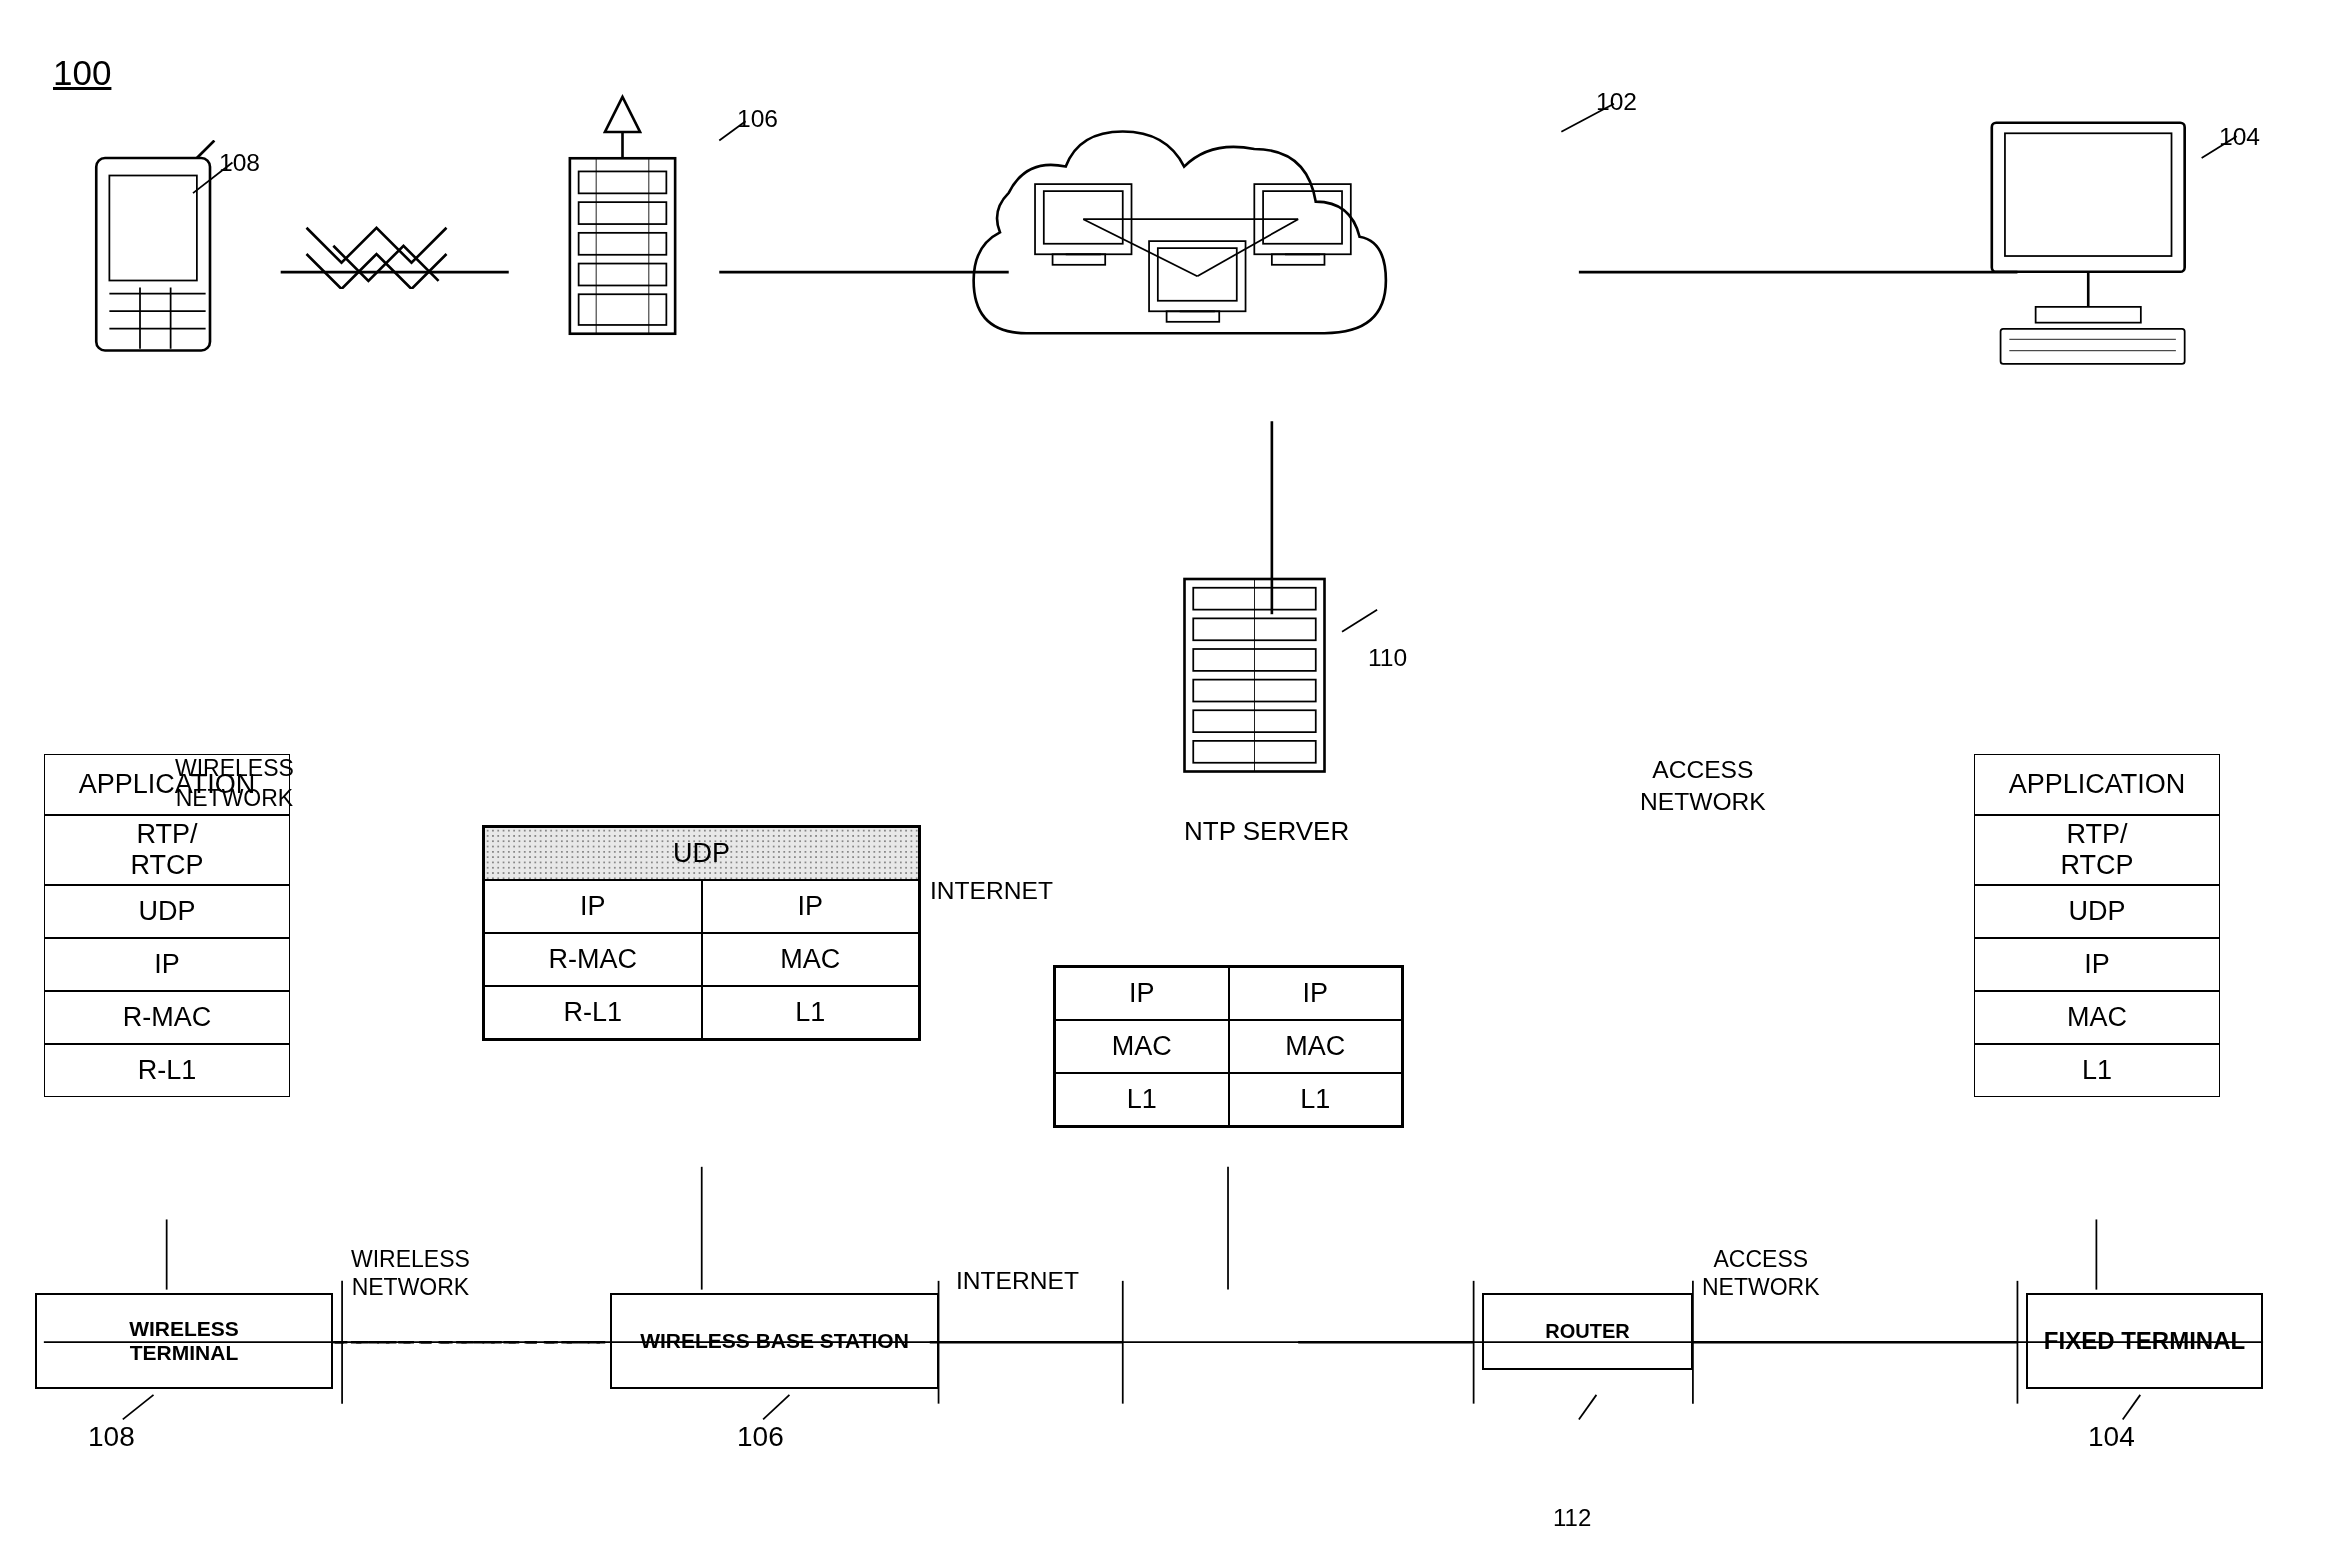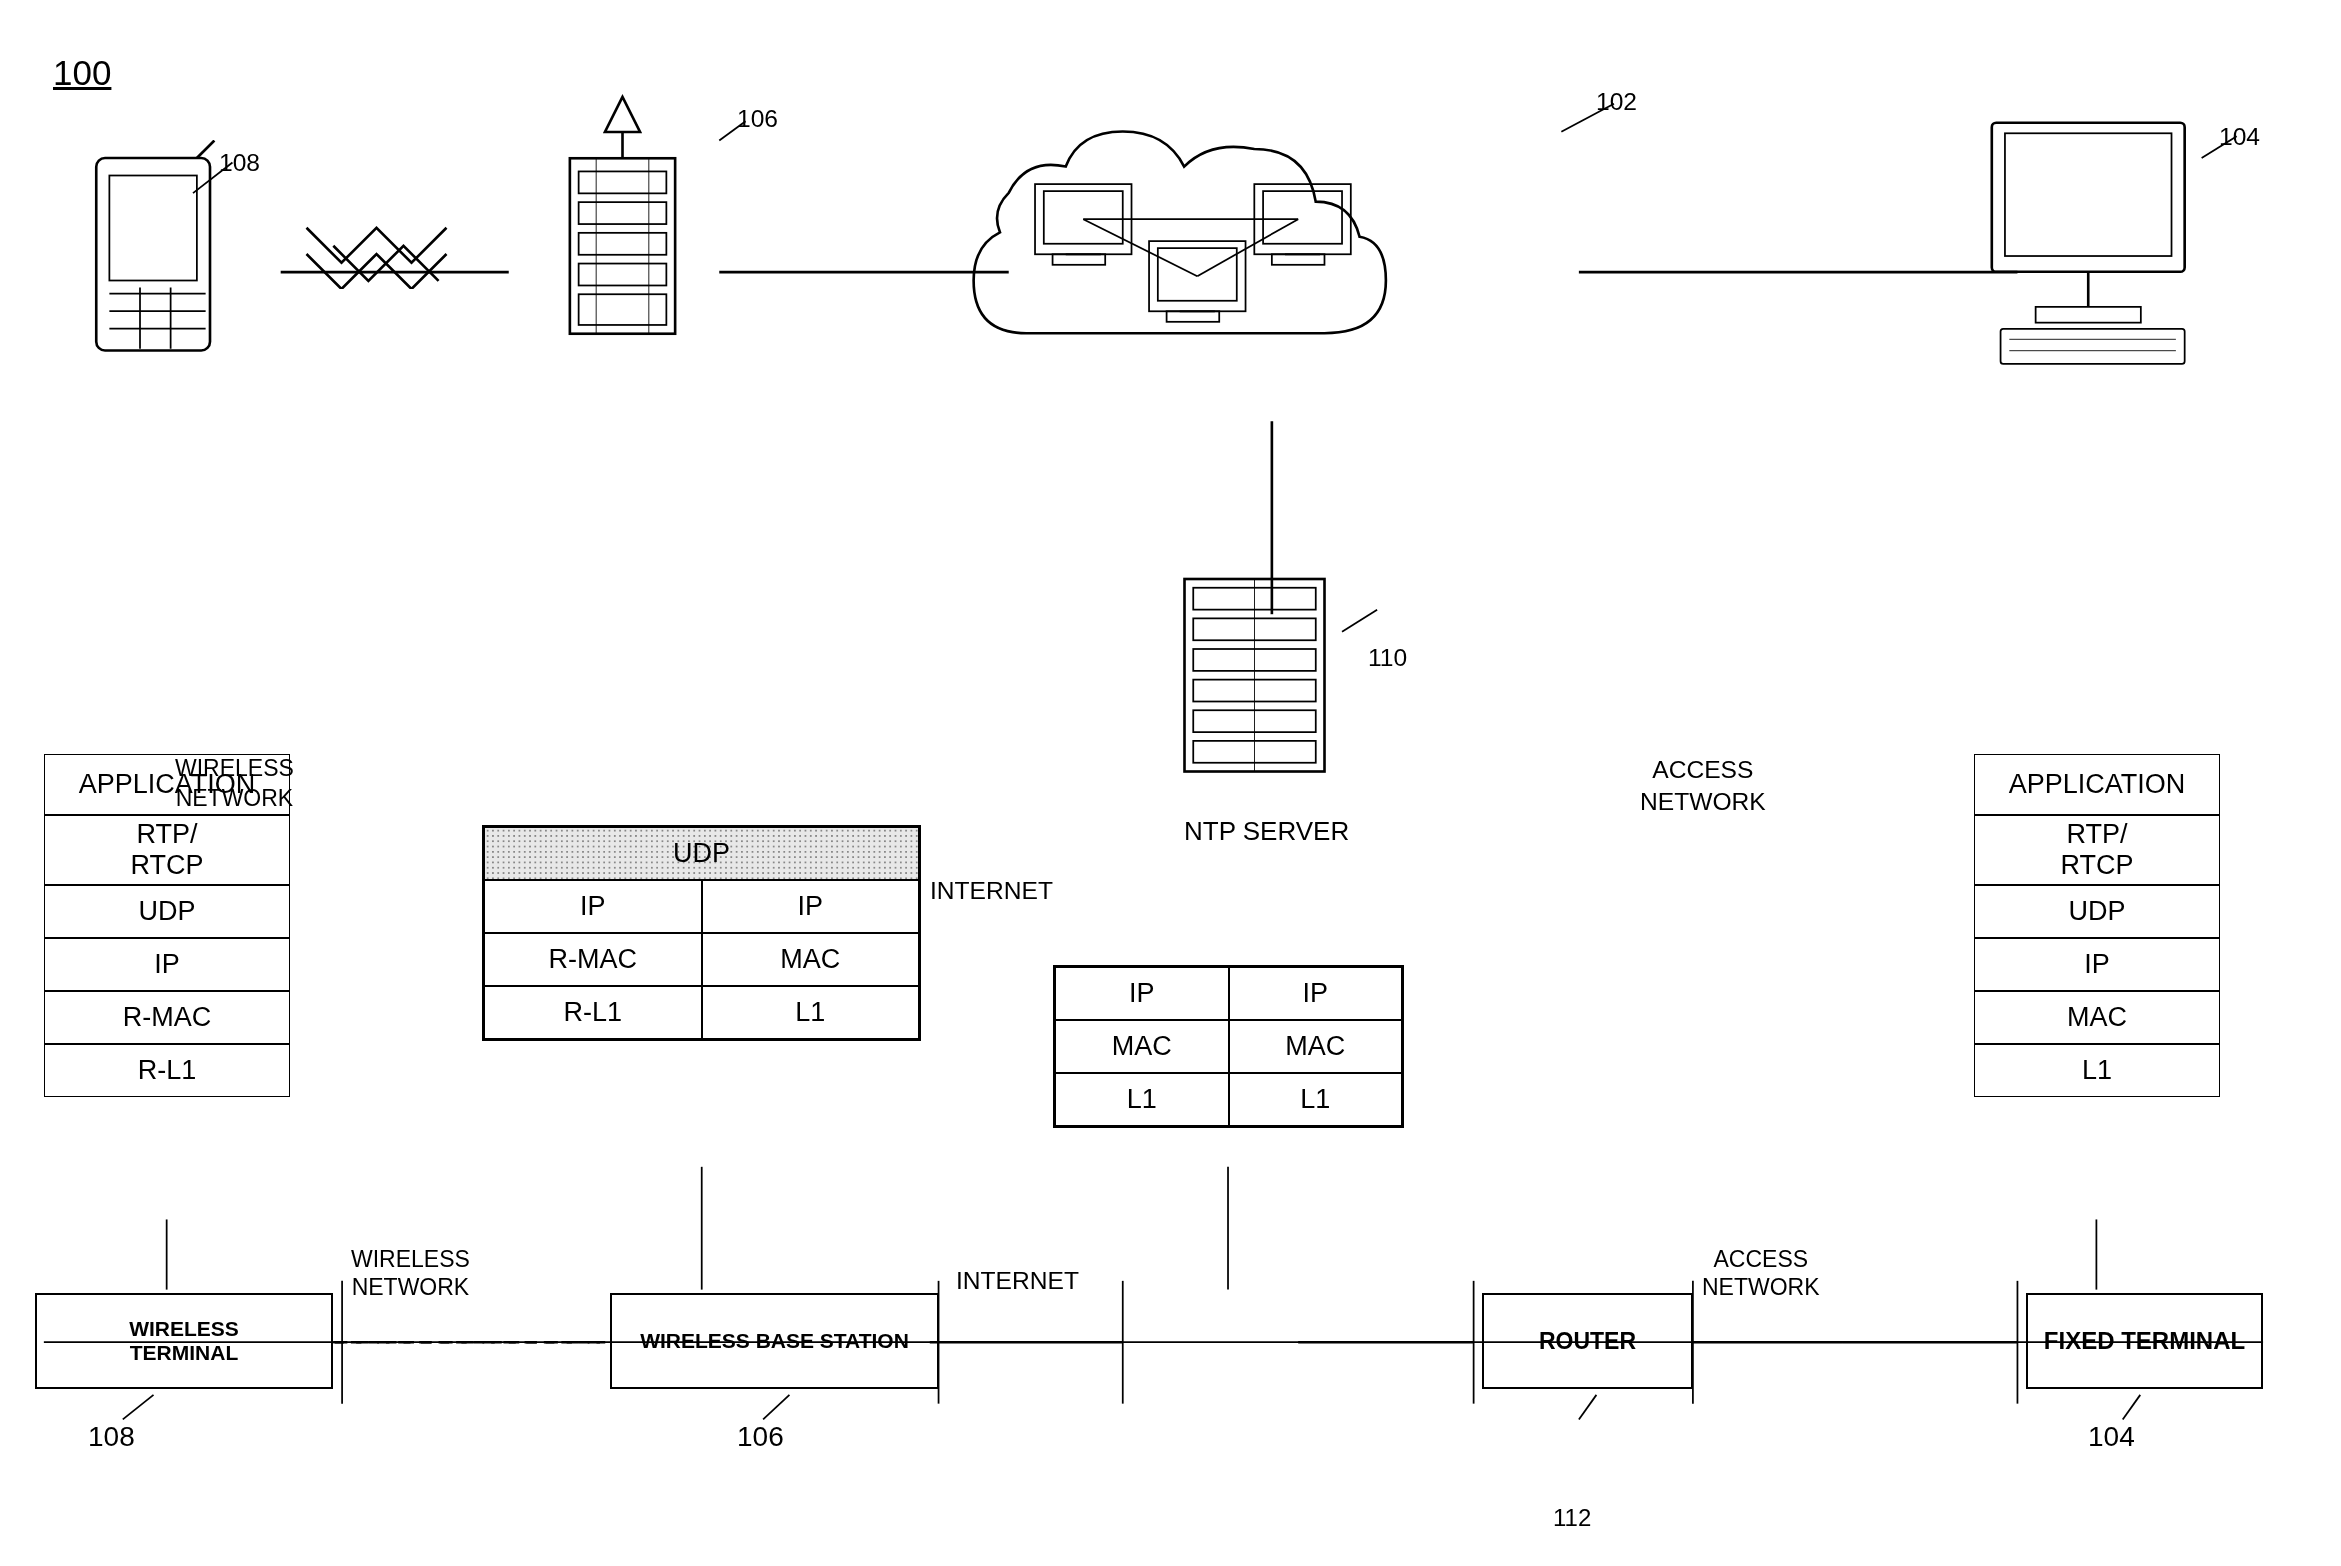--- a/index.html
+++ b/index.html
@@ -296,21 +296,21 @@
 </div>
 
 <div class="label" style="left:351px; top:1246px; font-size:23px; text-align:center; white-space:pre-line; line-height:1.2;">WIRELESS<br>NETWORK</div>
 
 <div class="net-box" style="left:610px; top:1293px; width:329px; height:96px; font-size:21px;">
   WIRELESS BASE STATION
 </div>
 
 <div class="label" style="left:956px; top:1267px; font-size:24.6px;">INTERNET</div>
 
-<div class="net-box" style="left:1482px; top:1293px; width:211px; height:96px; font-size:23px;">
+<div class="net-box" style="left:1482px; top:1293px; width:211px; height:77px; font-size:20px;">
   ROUTER
 </div>
 
 <div class="label" style="left:1702px; top:1246px; font-size:23px; white-space:pre-line; line-height:1.2;">ACCESS<br>NETWORK</div>
 
 <div class="net-box" style="left:2026px; top:1293px; width:237px; height:96px; font-size:24px;">
   FIXED TERMINAL
 </div>
 
 <div class="label" style="left:88px; top:1421px; font-size:28px;">108</div>

